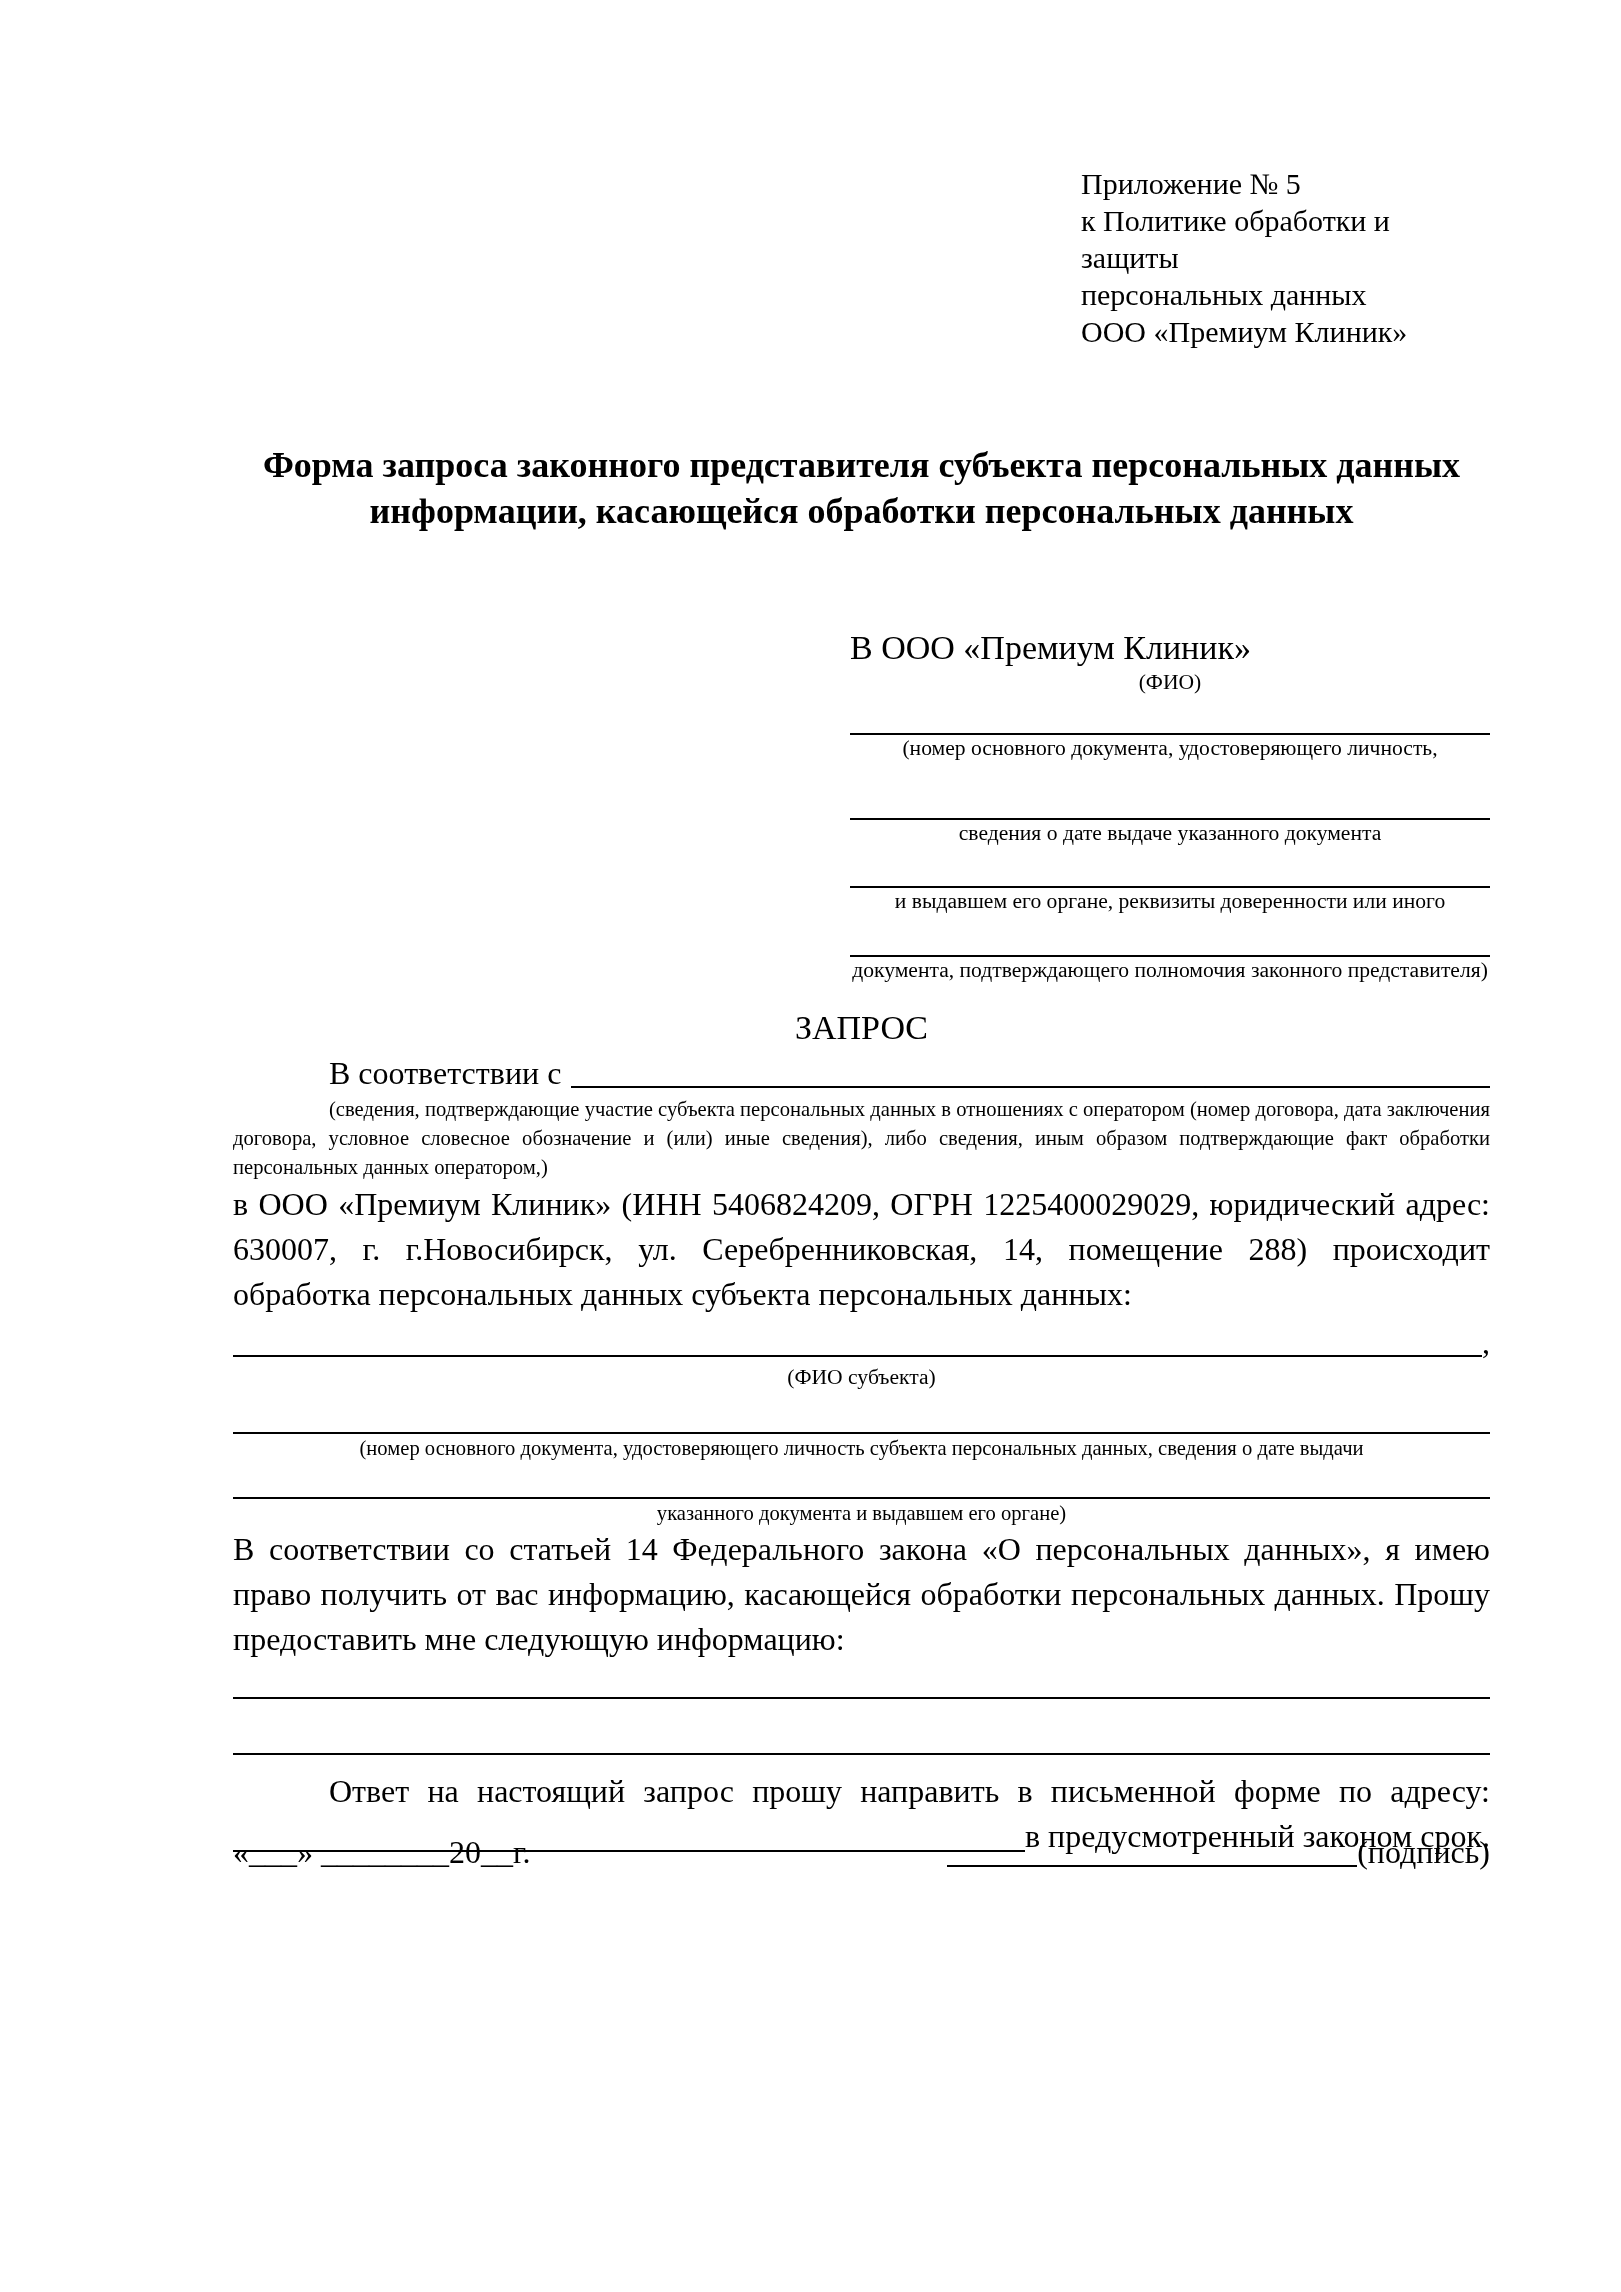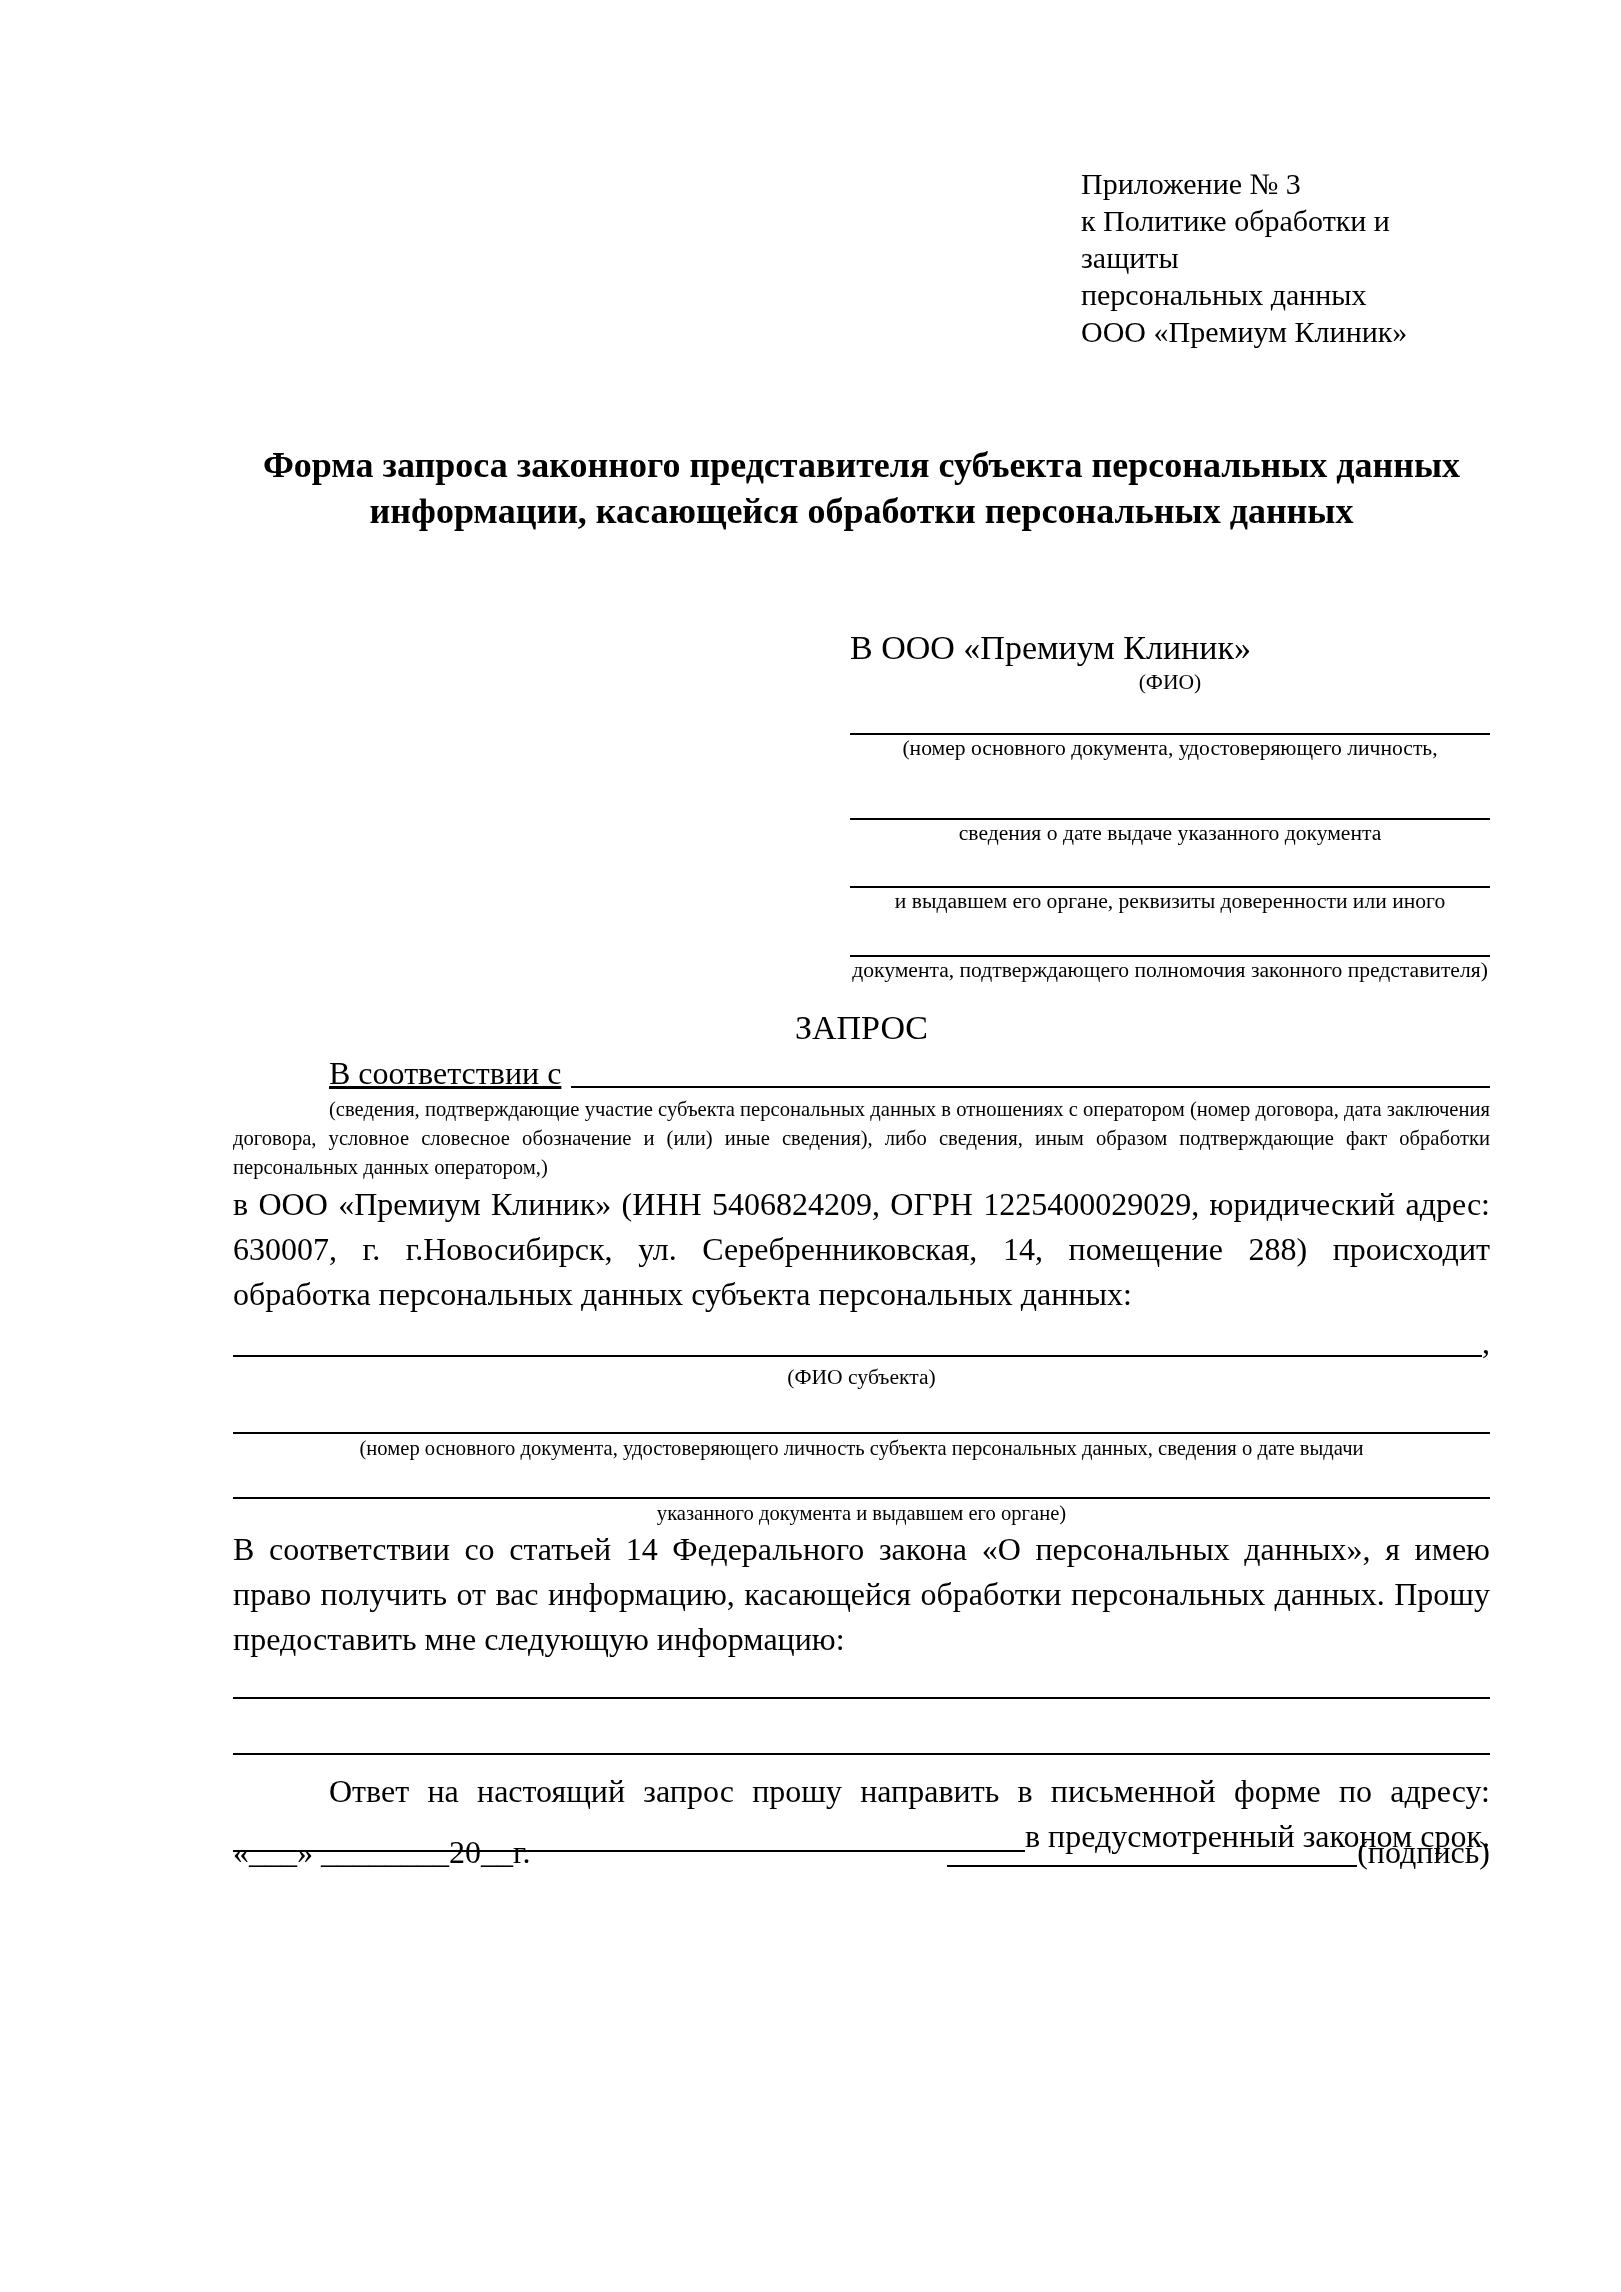--- a/index.html
+++ b/index.html
@@ -28,21 +28,21 @@
   .fill-line{flex:1 1 auto;border-bottom:2.9px solid #000;height:0;align-self:flex-end;margin-bottom:6.9px;margin-left:9.8px;}
   .cap{font-size:21.6px;line-height:27.4px;}
   .cap-s{font-size:20.6px;line-height:28px;}
   .center{text-align:center;}
   .blank-line{border-bottom:2.9px solid #000;height:0;}
   .addressee .blank-line.g1{margin-top:37px;}
   .addressee .blank-line.g2{margin-top:55px;}
   .addressee .blank-line.g3{margin-top:39px;}
   
   .request-heading{margin-top:21.6px;text-align:center;font-size:34px;line-height:43px;}
-  .accord-row{display:flex;align-items:flex-end;font-size:32px;line-height:44px;margin-top:2px;text-decoration:underline;}
+  .accord-row{display:flex;align-items:flex-end;font-size:32px;line-height:44px;margin-top:2px;}
   .accord-row .label{margin-left:96px;white-space:nowrap;}
   .accord-caption{font-size:20.6px;line-height:29px;text-align:justify;text-indent:96px;}
   .body-par{font-size:32px;line-height:45px;text-align:justify;}
   .subject-row{display:flex;align-items:flex-end;font-size:32px;line-height:43px;margin-top:3.9px;}
   .subject-row .fill-line{margin-left:0;}
   .subject-row .comma{white-space:nowrap;}
   .mt-underline-1{margin-top:41px;}
   .mt-underline-2{margin-top:35px;}
   .gap-line-a{margin-top:35px;}
   .gap-line-b{margin-top:54px;}
@@ -59,21 +59,21 @@
   .sign-group{display:flex;align-items:flex-end;}
   .sign-line{width:410px;border-bottom:2.9px solid #000;height:0;margin-bottom:6.9px;}
 </style>
 </head>
 <body>
 
 <div class="page">
   <div class="content">
 
     <div class="appendix">
-      <div>Приложение № 3</div>
+      <div>Приложение № 5</div>
       <div>к Политике обработки и защиты</div>
       <div>персональных данных</div>
       <div>ООО «Премиум Клиник»</div>
     </div>
 
     <div class="title">
       <div>Форма запроса законного представителя субъекта персональных данных</div>
       <div>информации, касающейся обработки персональных данных</div>
     </div>
 

